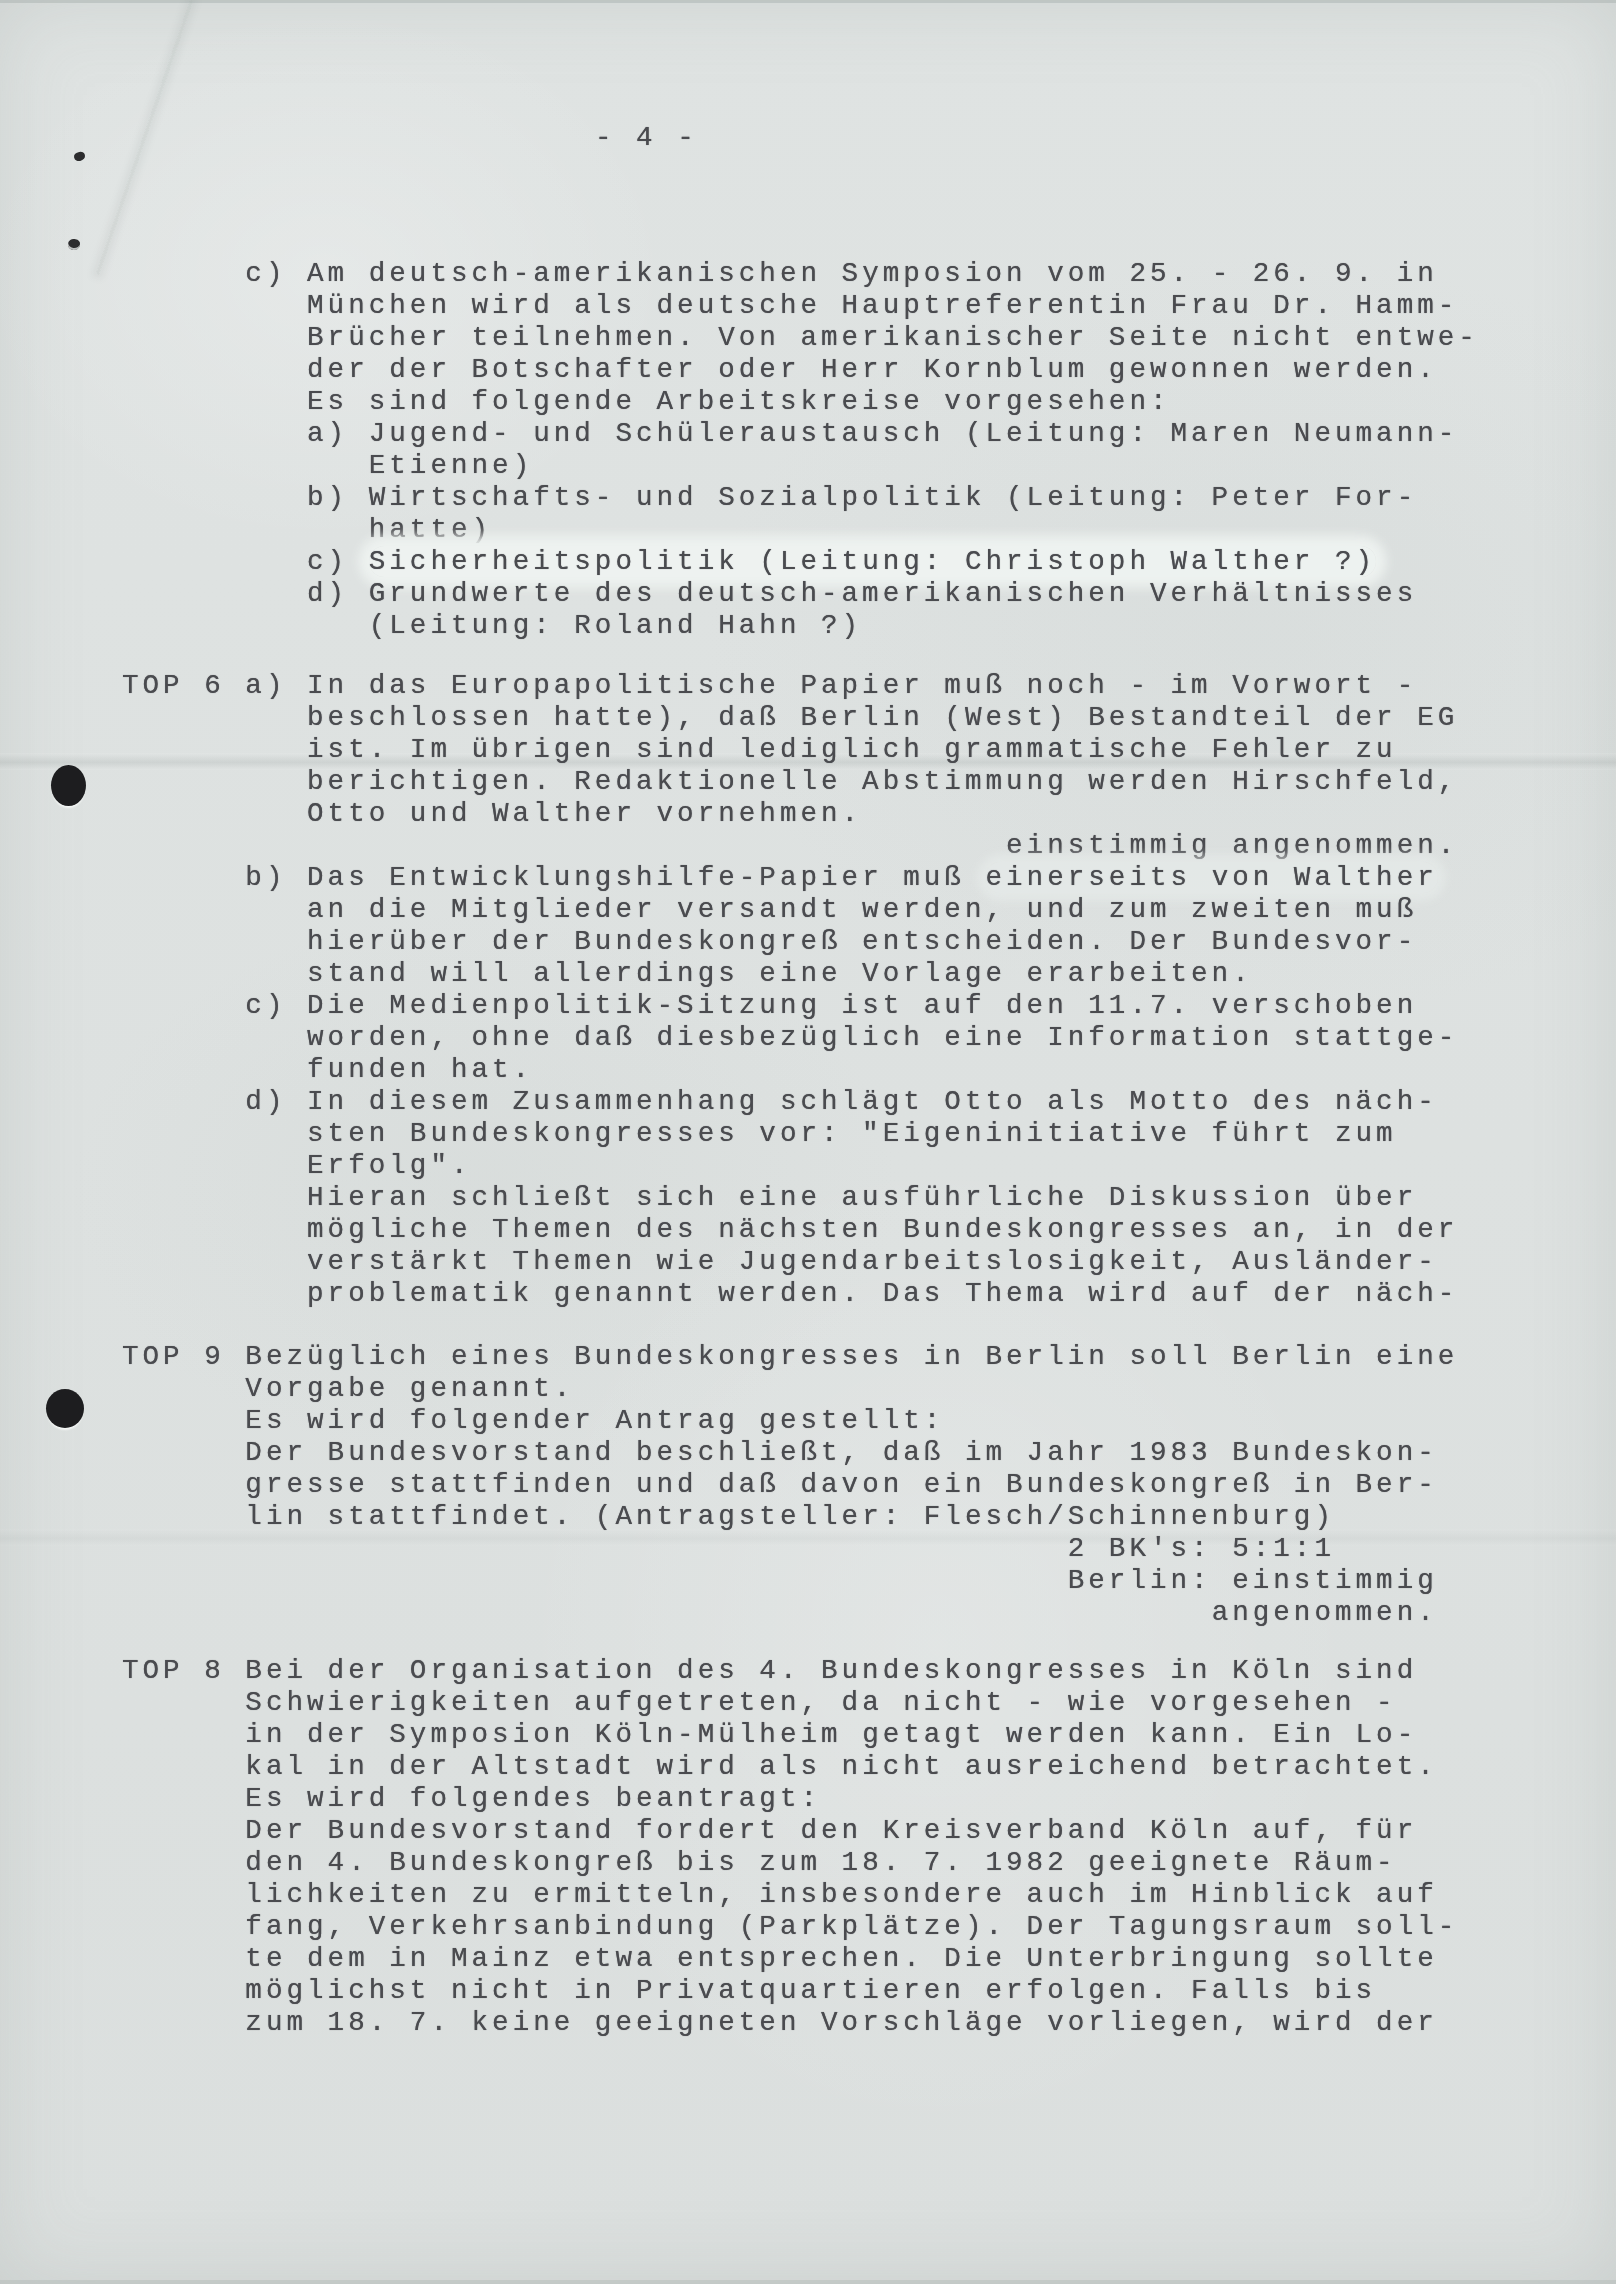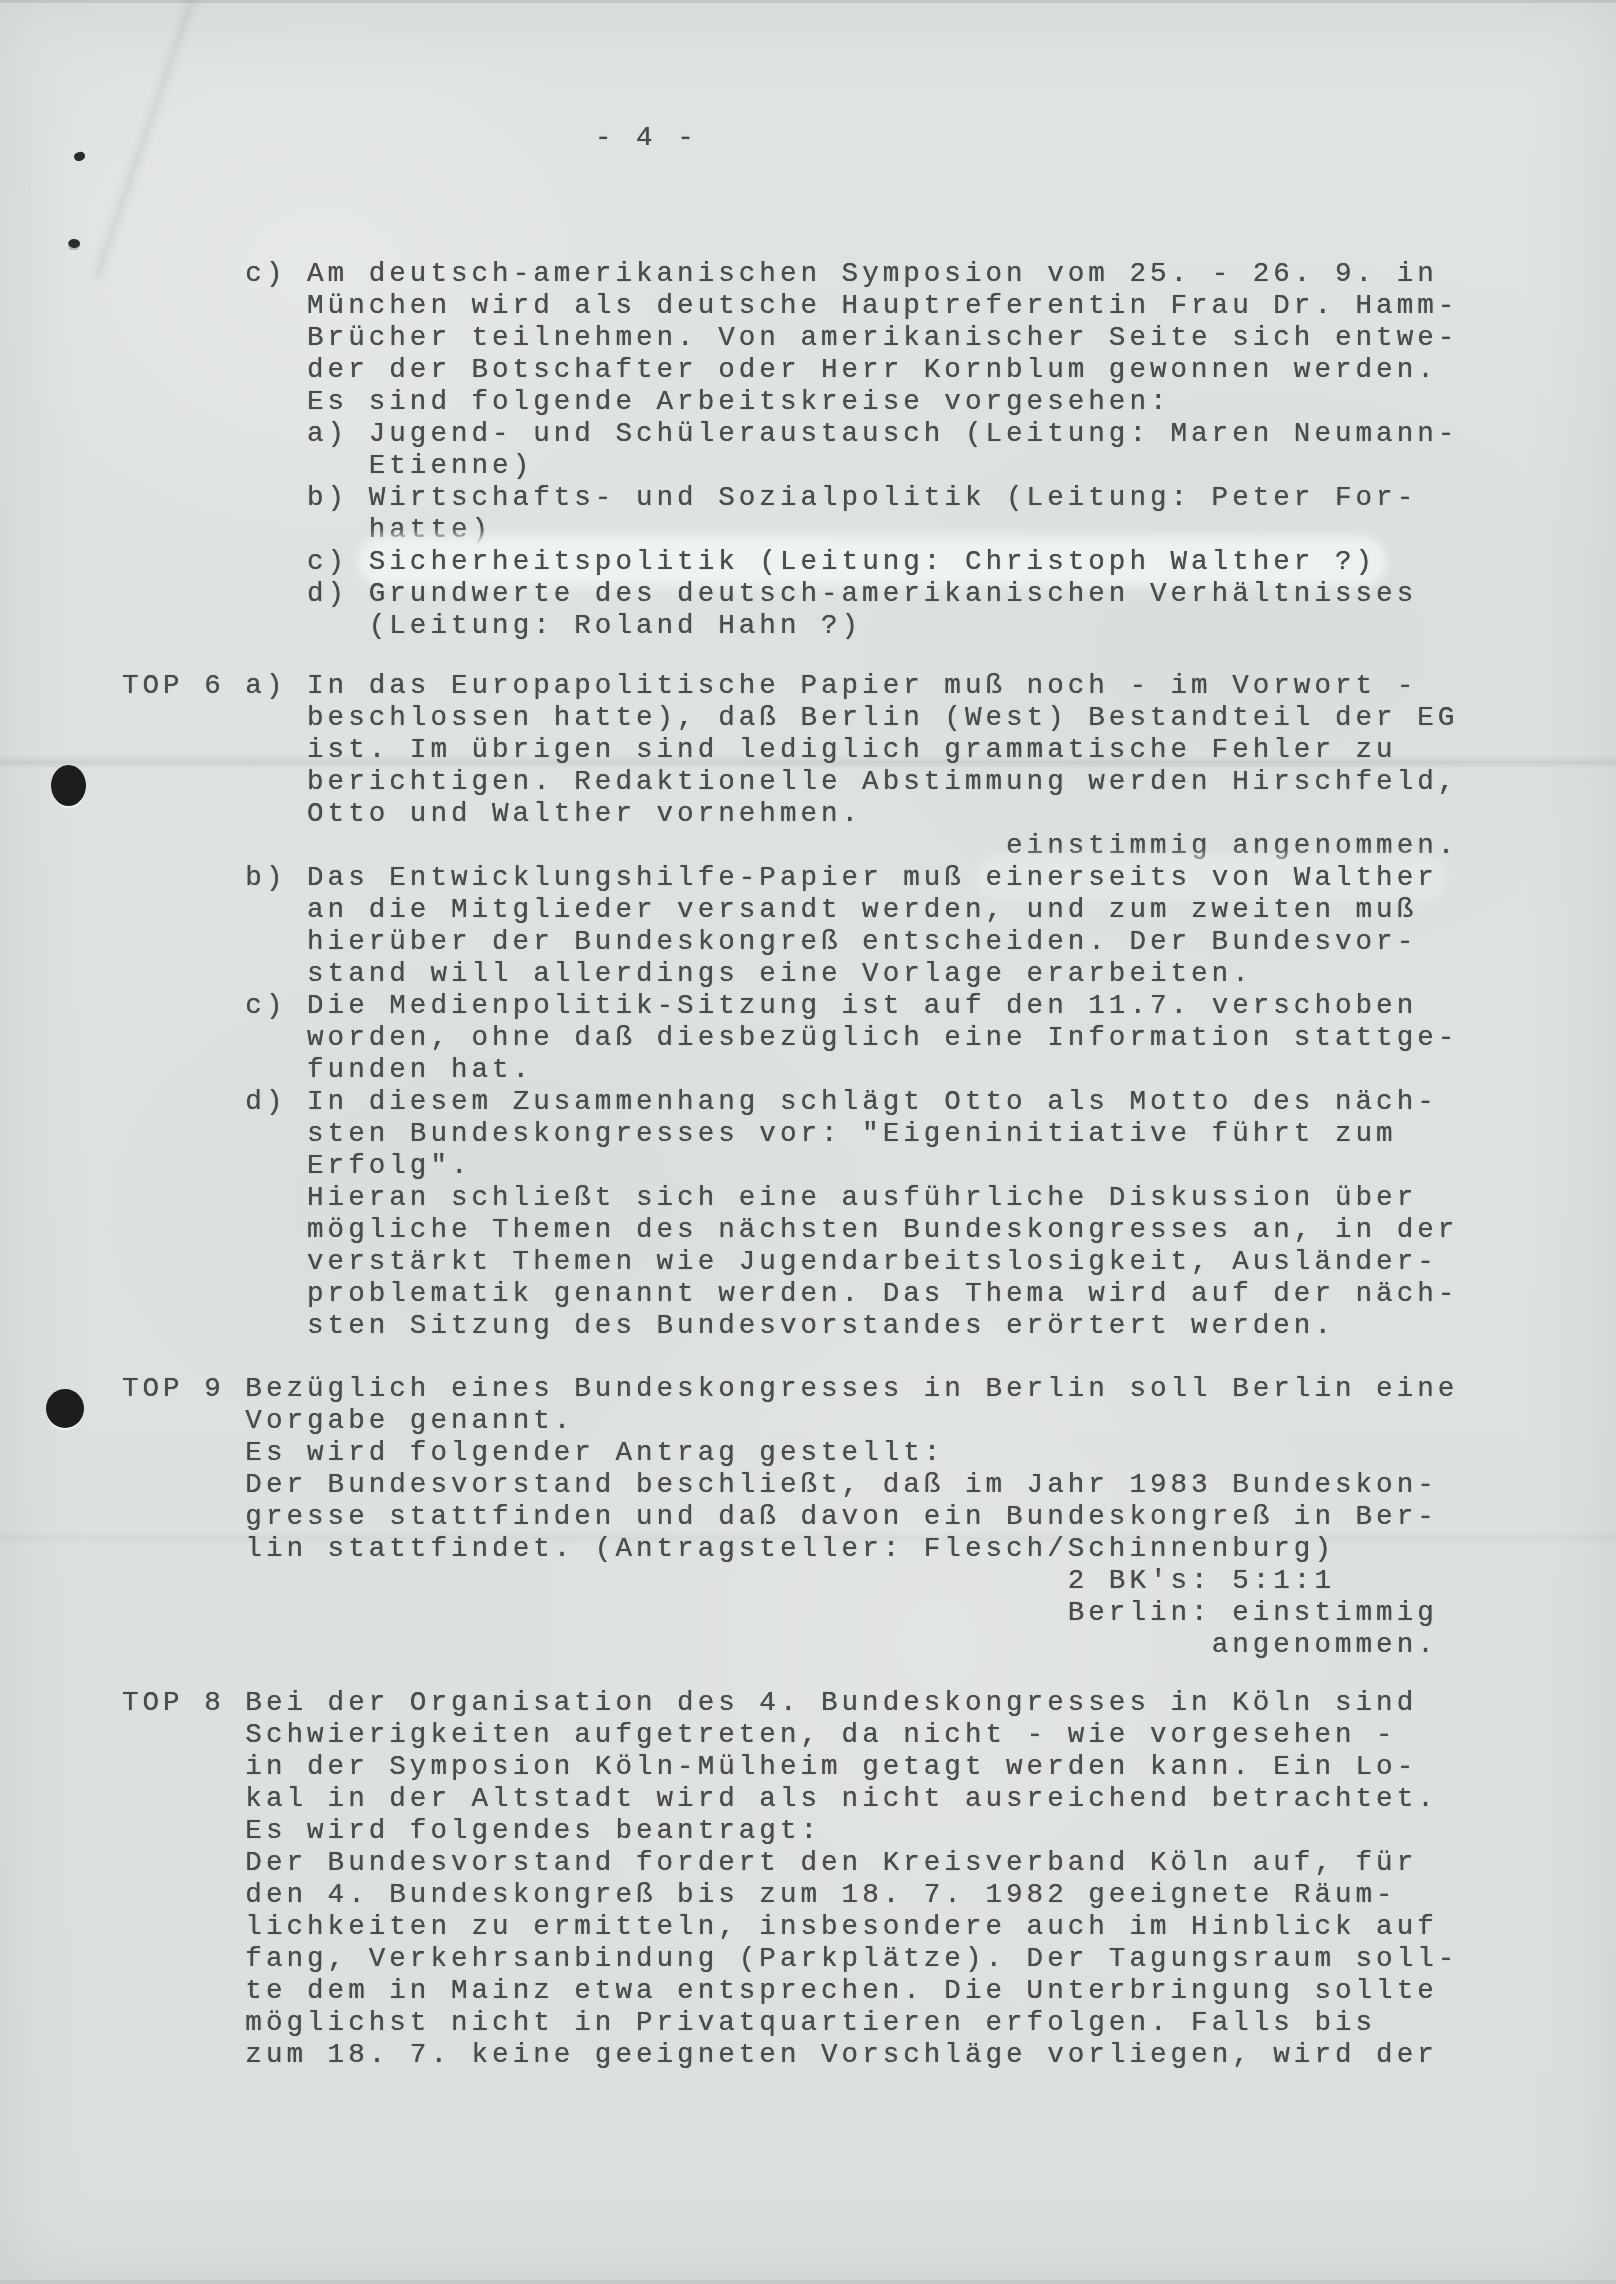--- a/index.html
+++ b/index.html
@@ -108,21 +108,21 @@
 <div class="hole hole-1"></div>
 <div class="hole hole-2"></div>
 <div class="edge-bottom"></div>
 
 <div class="doc">
   <div class="line pagenum">- 4 -</div>
   <div>
       <div style="margin-top: 104px;">
         <div class="line">      <span>c) Am deutsch-amerikanischen Symposion vom 25. - 26. 9. in</span></div>
         <div class="line">         <span>München wird als deutsche Hauptreferentin Frau Dr. Hamm-</span></div>
-        <div class="line">         <span>Brücher teilnehmen. Von amerikanischer Seite sich entwe-</span></div>
+        <div class="line">         <span>Brücher teilnehmen. Von amerikanischer Seite nicht entwe-</span></div>
         <div class="line">         <span>der der Botschafter oder Herr Kornblum gewonnen werden.</span></div>
         <div class="line">         <span>Es sind folgende Arbeitskreise vorgesehen:</span></div>
         <div class="line">         <span>a) Jugend- und Schüleraustausch (Leitung: Maren Neumann-</span></div>
         <div class="line">            <span>Etienne)</span></div>
         <div class="line">         <span>b) Wirtschafts- und Sozialpolitik (Leitung: Peter For-</span></div>
         <div class="line">            <span>hatte)</span></div>
         <div class="line">         <span>c) </span><span class="wash">Sicherheitspolitik (Leitung: Christoph Walther ?)</span></div>
         <div class="line">         <span>d) Grundwerte des deutsch-amerikanischen Verhältnisses</span></div>
         <div class="line">            <span>(Leitung: Roland Hahn ?)</span></div>
       </div>
@@ -140,21 +140,20 @@
         <div class="line">      <span>c) Die Medienpolitik-Sitzung ist auf den 11.7. verschoben</span></div>
         <div class="line">         <span>worden, ohne daß diesbezüglich eine Information stattge-</span></div>
         <div class="line">         <span>funden hat.</span></div>
         <div class="line">      <span>d) In diesem Zusammenhang schlägt Otto als Motto des näch-</span></div>
         <div class="line">         <span>sten Bundeskongresses vor: "Eigeninitiative führt zum</span></div>
         <div class="line">         <span>Erfolg".</span></div>
         <div class="line">         <span>Hieran schließt sich eine ausführliche Diskussion über</span></div>
         <div class="line">         <span>mögliche Themen des nächsten Bundeskongresses an, in der</span></div>
         <div class="line">         <span>verstärkt Themen wie Jugendarbeitslosigkeit, Ausländer-</span></div>
         <div class="line">         <span>problematik genannt werden. Das Thema wird auf der näch-</span></div>
-        <div class="line">         <span>sten Sitzung des Bundesvorstandes erörtert werden.</span></div>
       </div>
       <div style="margin-top: 31px;">
         <div class="line"><span>TOP 9 Bezüglich eines Bundeskongresses in Berlin soll Berlin eine</span></div>
         <div class="line">      <span>Vorgabe genannt.</span></div>
         <div class="line">      <span>Es wird folgender Antrag gestellt:</span></div>
         <div class="line">      <span>Der Bundesvorstand beschließt, daß im Jahr 1983 Bundeskon-</span></div>
         <div class="line">      <span>gresse stattfinden und daß davon ein Bundeskongreß in Ber-</span></div>
         <div class="line">      <span>lin stattfindet. (Antragsteller: Flesch/Schinnenburg)</span></div>
         <div class="line">                                              <span>2 BK's: 5:1:1</span></div>
         <div class="line">                                              <span>Berlin: einstimmig</span></div>

